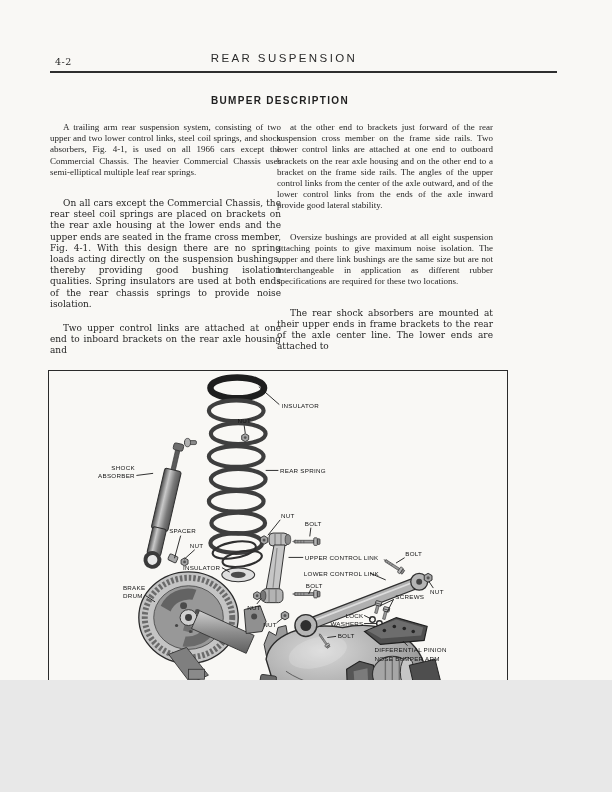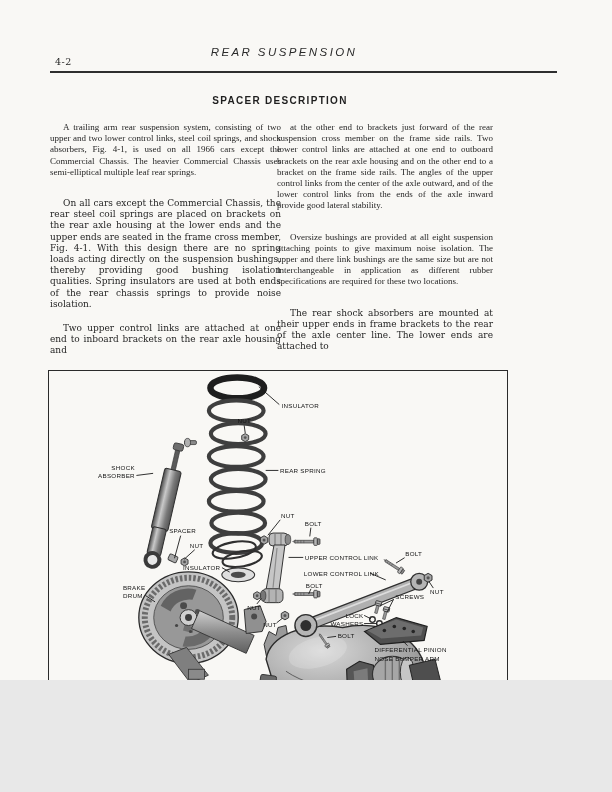--- a/index.html
+++ b/index.html
@@ -4,23 +4,23 @@
 <style>
   :root{ --paper:#f9f8f5; --ink:#262626; --rule:#2e2e2e; }
   html,body{margin:0;padding:0;background:#e8e8e8;}
   .page{
     position:relative; width:612px; height:680px; margin:0 auto;
     background:var(--paper); overflow:hidden;
     font-family:"DejaVu Serif", serif; color:var(--ink);
   }
   .page-number{ position:absolute; left:55px; top:56px; font-size:9.5px; letter-spacing:0.5px;}
   .running-head{
-    position:absolute; left:284px; top:46px; transform:translateX(-50%);
+    position:absolute; left:284px; top:52px; transform:translateX(-50%);
     font-family:"Liberation Sans", sans-serif; font-size:11.5px; letter-spacing:2.4px;
-    color:#2b2b2b; white-space:nowrap;font-style:italic;
+    color:#2b2b2b; white-space:nowrap;
   }
   .header-rule{ position:absolute; left:50px; top:71px; width:507px; height:2px; background:var(--rule);}
   .section-heading{
     position:absolute; left:280px; top:95px; transform:translateX(-50%);
     font-family:"Liberation Sans", sans-serif; font-weight:bold; font-size:10px;
     letter-spacing:1.3px; color:#1f1f1f; white-space:nowrap;
   }
   .col{ position:absolute; top:122px; font-size:9px; line-height:11.2px; text-align:justify; }
   .col-left{ left:50px; width:231px; }
   .col-right{ left:277px; width:216px; }
@@ -43,21 +43,21 @@
   }
 </style>
 </head>
 <body>
 
 <div class="page">
 
   <div class="page-number">4-2</div>
   <div class="running-head">REAR SUSPENSION</div>
   <div class="header-rule"></div>
-  <div class="section-heading">SPACER DESCRIPTION</div>
+  <div class="section-heading">BUMPER DESCRIPTION</div>
 
   <div class="col col-left">
     <p class="sp1">A trailing arm rear suspension system, consisting of two upper and two lower control links, steel coil springs, and shock absorbers, Fig. 4-1, is used on all 1966 cars except the Commercial Chassis. The heavier Commercial Chassis uses semi-elliptical multiple leaf rear springs.</p>
     <p class="sp2">On all cars except the Commercial Chassis, the rear steel coil springs are placed on brackets on the rear axle housing at the lower ends and the upper ends are seated in the frame cross member, Fig. 4-1. With this design there are no spring loads acting directly on the suspension bushings, thereby providing good bushing isolation qualities. Spring insulators are used at both ends of the rear chassis springs to provide noise isolation.</p>
     <p>Two upper control links are attached at one end to inboard brackets on the rear axle housing and</p>
   </div>
 
   <div class="col col-right">
     <p class="sp1">at the other end to brackets just forward of the rear suspension cross member on the frame side rails. Two lower control links are attached at one end to outboard brackets on the rear axle housing and on the other end to a bracket on the frame side rails. The angles of the upper control links from the center of the axle outward, and of the lower control links from the ends of the axle inward provide good lateral stability.</p>
     <p class="sp1">Oversize bushings are provided at all eight suspension attaching points to give maximum noise isolation. The upper and there link bushings are the same size but are not interchangeable in application as different rubber specifications are required for these two locations.</p>

